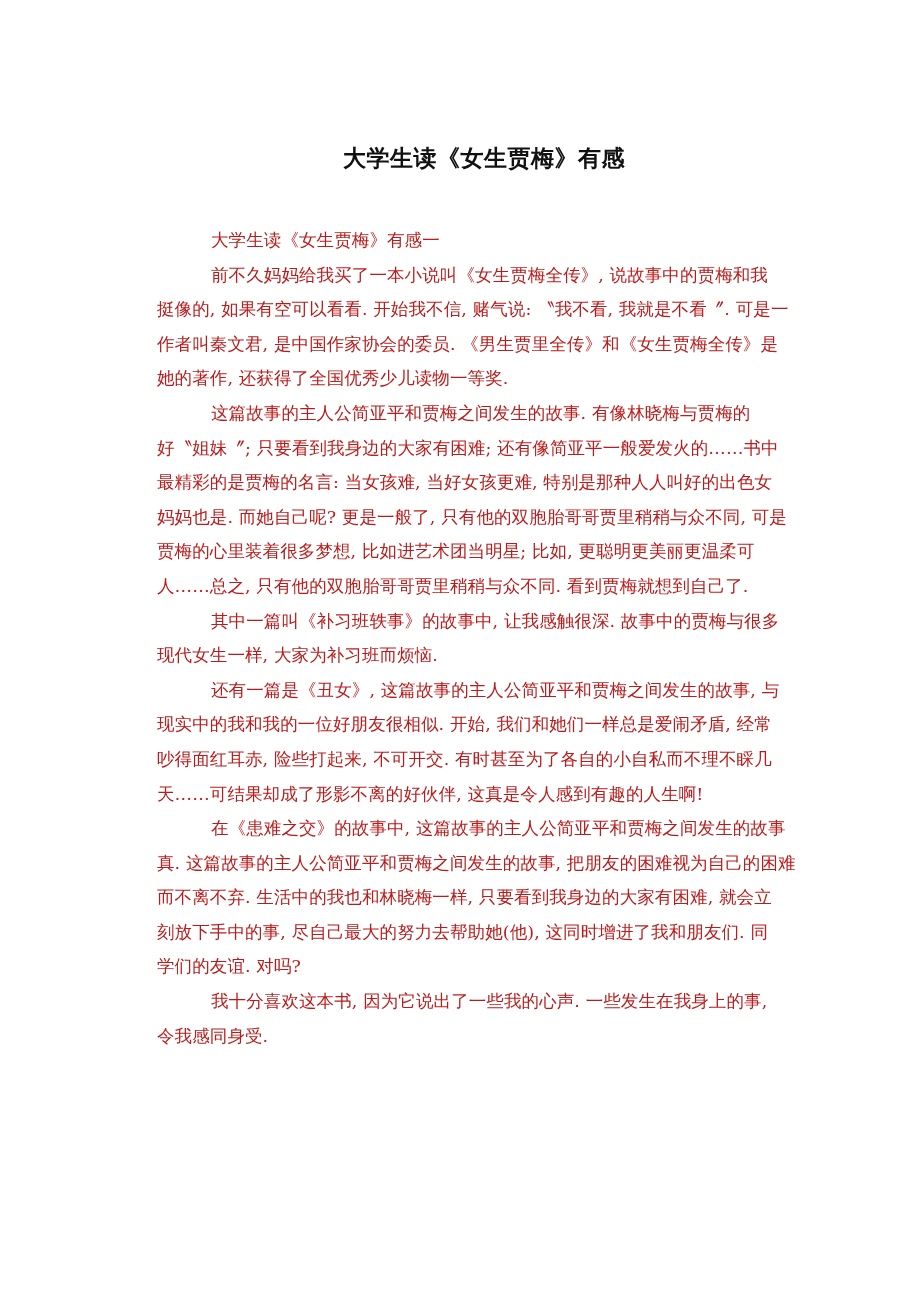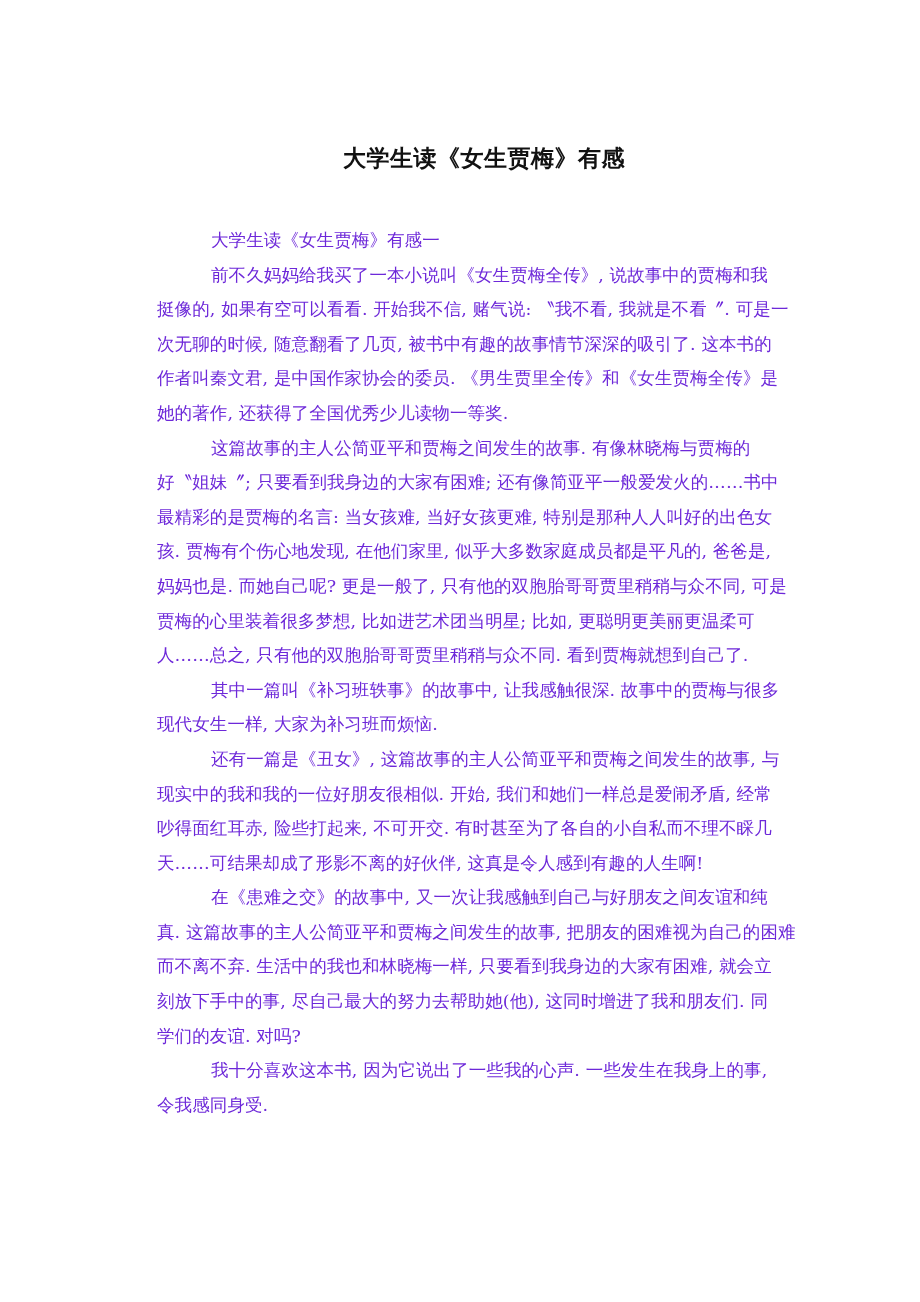--- a/index.html
+++ b/index.html
@@ -4,49 +4,47 @@
 <style>
   html, body { margin: 0; padding: 0; background: #ffffff; }
   body { width: 920px; height: 1302px; position: relative; overflow: hidden;
          font-family: "DejaVu Serif", "Liberation Serif", serif; color: #111; }
   .page { position: absolute; left: 0; top: 0; width: 920px; height: 1302px; background: #fff; margin-left: 24px; }
   .title { position: absolute; left: 0; width: 920px; top: 143px; text-align: center;
            font-family: "DejaVu Sans", "Liberation Sans", sans-serif; font-weight: bold;
            font-size: 23px; letter-spacing: 0.5px; color: #111; }
   .body { position: absolute; left: 133px; top: 223px; width: 660px; }
   .line { height: 34.6px; line-height: 34.6px; font-size: 17.5px; white-space: nowrap;
-          letter-spacing: 0.1px; color: #6d28d9; }
+          letter-spacing: 0.1px; color: #b91c1c; }
   .line.indent { padding-left: 54px; }
 </style>
 </head>
 <body>
 
 <div class="page">
   <div class="title">大学生读《女生贾梅》有感</div>
   <div class="body" id="doc-body">
       <div class="line indent">大学生读《女生贾梅》有感一</div>
       <div class="line indent">前不久妈妈给我买了一本小说叫《女生贾梅全传》, 说故事中的贾梅和我</div>
       <div class="line">挺像的, 如果有空可以看看. 开始我不信, 赌气说: 〝我不看, 我就是不看〞. 可是一</div>
-      <div class="line">次无聊的时候, 随意翻看了几页, 被书中有趣的故事情节深深的吸引了. 这本书的</div>
       <div class="line">作者叫秦文君, 是中国作家协会的委员. 《男生贾里全传》和《女生贾梅全传》是</div>
       <div class="line">她的著作, 还获得了全国优秀少儿读物一等奖.</div>
       <div class="line indent">这篇故事的主人公简亚平和贾梅之间发生的故事. 有像林晓梅与贾梅的</div>
       <div class="line">好〝姐妹〞; 只要看到我身边的大家有困难; 还有像简亚平一般爱发火的……书中</div>
       <div class="line">最精彩的是贾梅的名言: 当女孩难, 当好女孩更难, 特别是那种人人叫好的出色女</div>
-      <div class="line">孩. 贾梅有个伤心地发现, 在他们家里, 似乎大多数家庭成员都是平凡的, 爸爸是,</div>
       <div class="line">妈妈也是. 而她自己呢? 更是一般了, 只有他的双胞胎哥哥贾里稍稍与众不同, 可是</div>
       <div class="line">贾梅的心里装着很多梦想, 比如进艺术团当明星; 比如, 更聪明更美丽更温柔可</div>
       <div class="line">人……总之, 只有他的双胞胎哥哥贾里稍稍与众不同. 看到贾梅就想到自己了.</div>
       <div class="line indent">其中一篇叫《补习班轶事》的故事中, 让我感触很深. 故事中的贾梅与很多</div>
       <div class="line">现代女生一样, 大家为补习班而烦恼.</div>
       <div class="line indent">还有一篇是《丑女》, 这篇故事的主人公简亚平和贾梅之间发生的故事, 与</div>
       <div class="line">现实中的我和我的一位好朋友很相似. 开始, 我们和她们一样总是爱闹矛盾, 经常</div>
       <div class="line">吵得面红耳赤, 险些打起来, 不可开交. 有时甚至为了各自的小自私而不理不睬几</div>
       <div class="line">天……可结果却成了形影不离的好伙伴, 这真是令人感到有趣的人生啊!</div>
-      <div class="line indent">在《患难之交》的故事中, 又一次让我感触到自己与好朋友之间友谊和纯</div>
+      <div class="line indent">在《患难之交》的故事中, 这篇故事的主人公简亚平和贾梅之间发生的故事</div>
       <div class="line">真. 这篇故事的主人公简亚平和贾梅之间发生的故事, 把朋友的困难视为自己的困难</div>
       <div class="line">而不离不弃. 生活中的我也和林晓梅一样, 只要看到我身边的大家有困难, 就会立</div>
       <div class="line">刻放下手中的事, 尽自己最大的努力去帮助她(他), 这同时增进了我和朋友们. 同</div>
       <div class="line">学们的友谊. 对吗?</div>
       <div class="line indent">我十分喜欢这本书, 因为它说出了一些我的心声. 一些发生在我身上的事,</div>
       <div class="line">令我感同身受.</div>
     </div>
 </div>
 
 </body></html>

